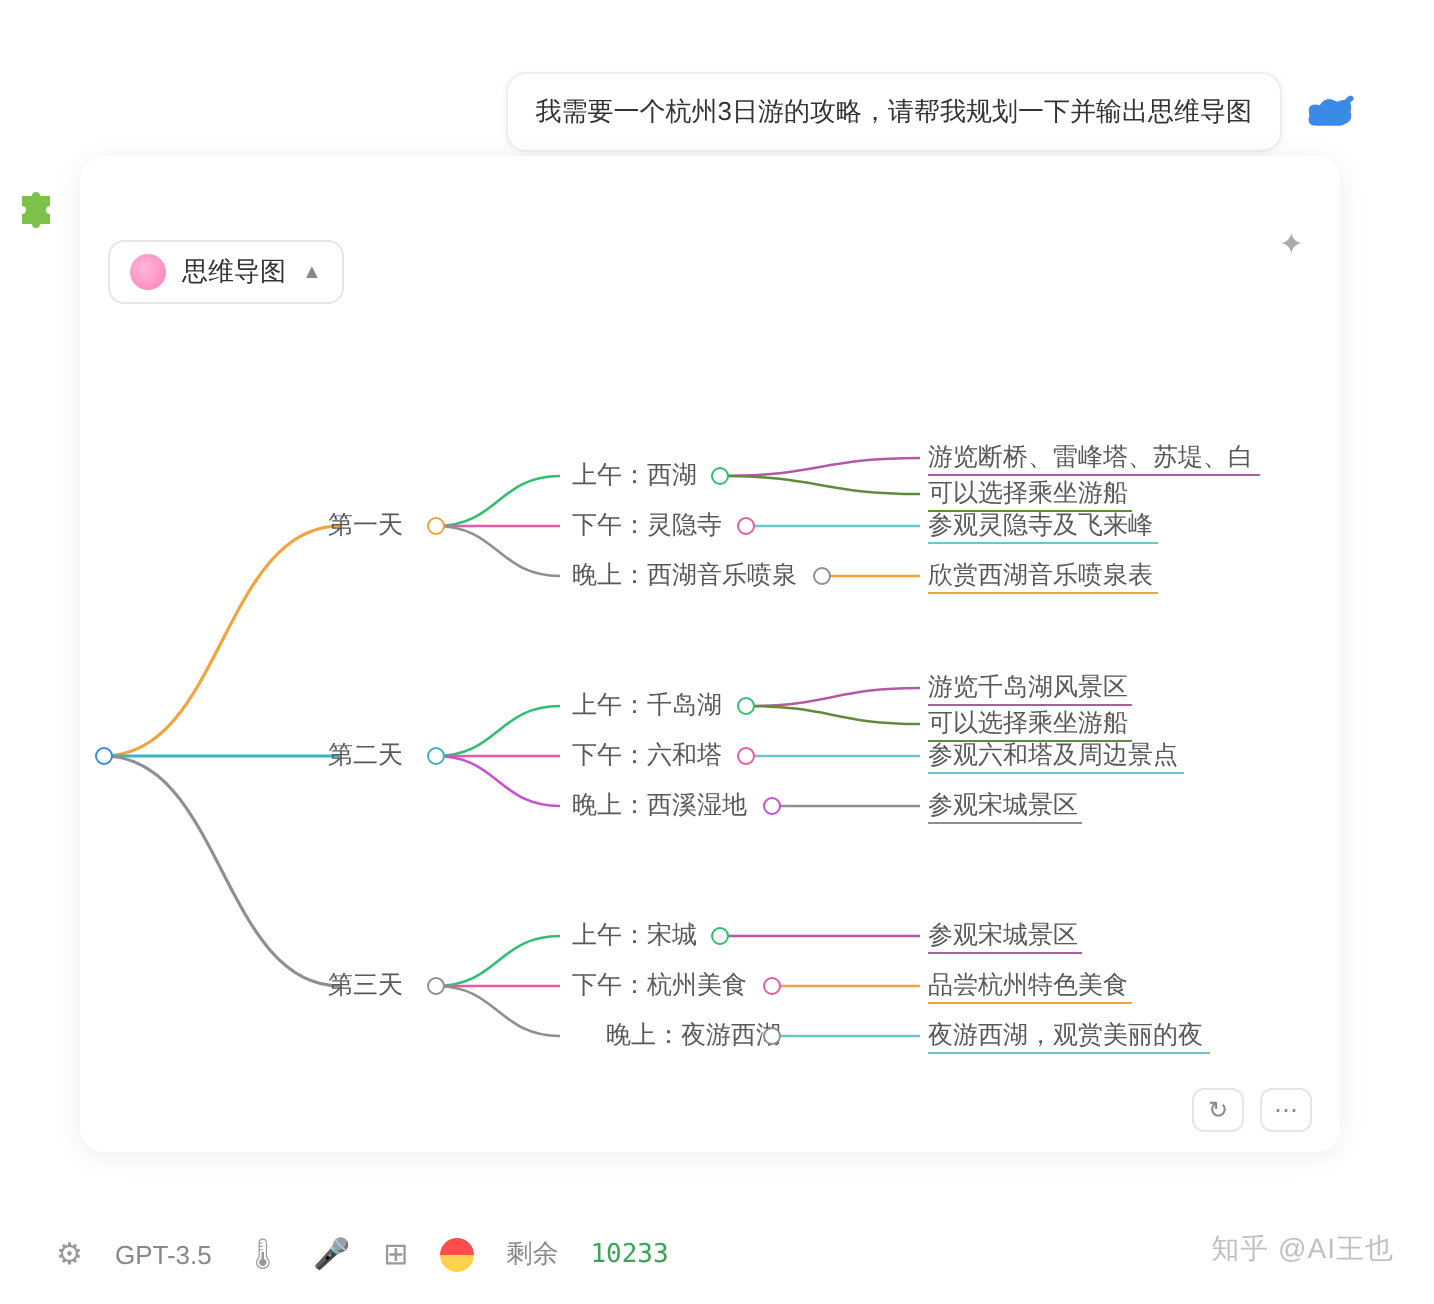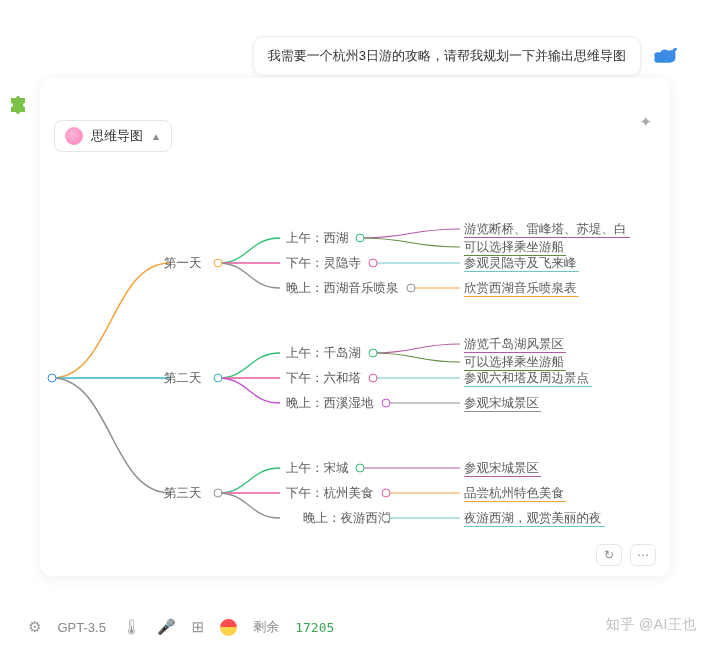--- a/index.html
+++ b/index.html
@@ -253,16 +253,16 @@
 </div>
 
 <div class="bottom-bar">
   <span class="b-icon">⚙</span>
   <span>GPT-3.5</span>
   <span class="b-icon">🌡</span>
   <span class="b-icon">🎤</span>
   <span class="b-icon">⊞</span>
   <span class="emoji-face"></span>
   <span style="color:#888">剩余</span>
-  <span style="color:#3aa655;font-family:monospace">17205</span>
+  <span style="color:#3aa655;font-family:monospace">10233</span>
 </div>
 
 <div class="watermark">知乎 @AI王也</div>
 
 </body></html>

